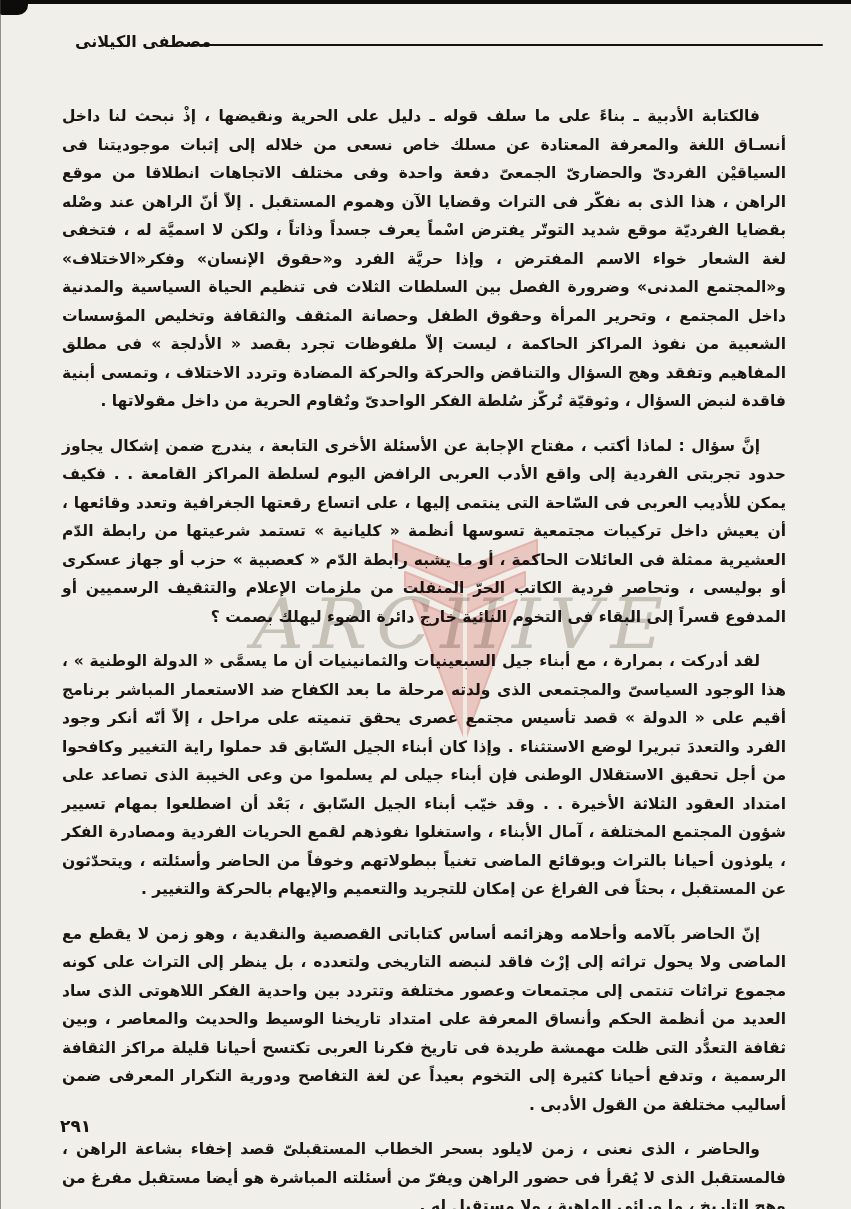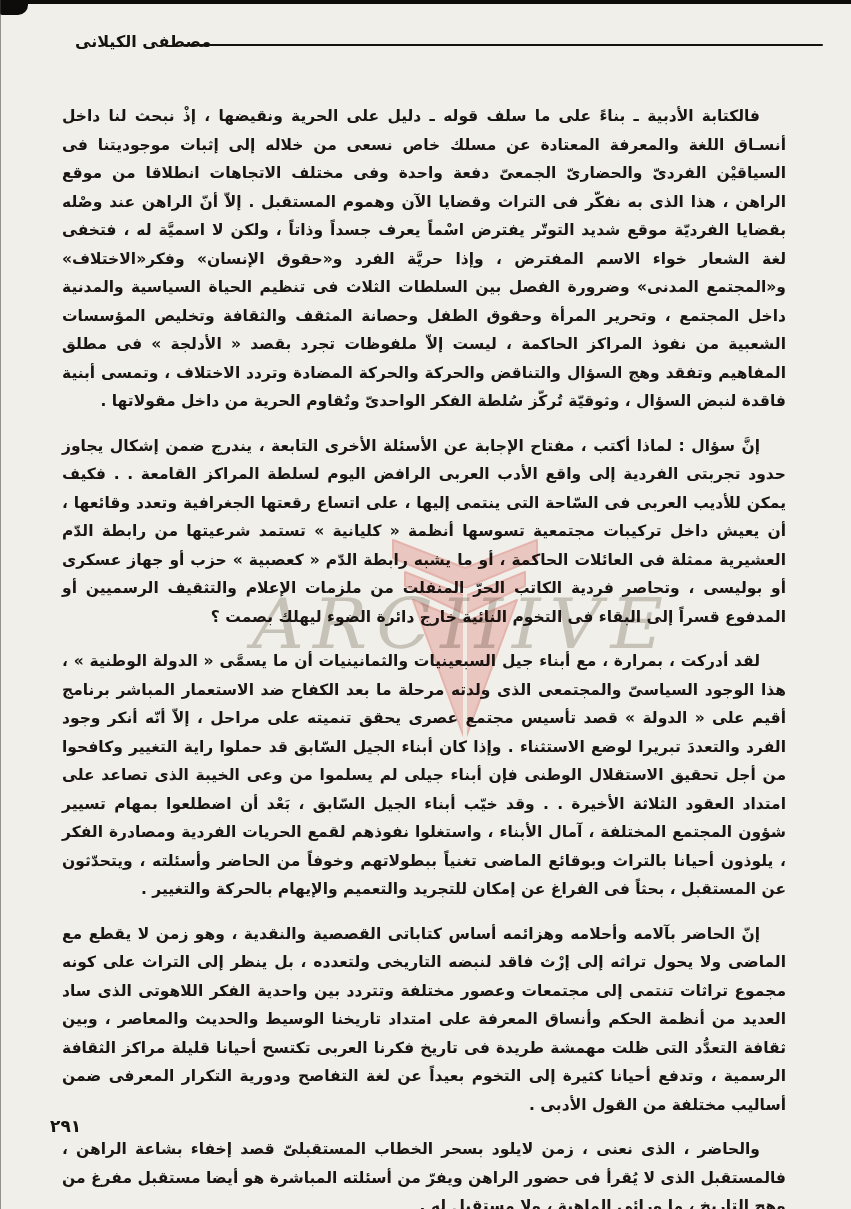--- a/index.html
+++ b/index.html
@@ -21,21 +21,21 @@
 
   .text-block{
     position:absolute;top:102px;right:59px;width:730px;
     direction:rtl;text-align:justify;
     font-size:15.5px;line-height:28.5px;font-weight:600;
     color:#1b1613;
   }
   .text-block p{margin:0 6px 16px 0;text-indent:26px;}
   .text-block p:last-child{margin-bottom:0;}
 
-  .page-footer{position:absolute;left:50px;top:1116px;}
+  .page-footer{position:absolute;left:60px;top:1116px;}
   .page-number{font-size:17px;font-weight:bold;color:#17130f;direction:rtl;}
 
   .watermark{position:absolute;inset:0;pointer-events:none;font-style:italic;}
   .wm-book{
     position:absolute;left:383px;top:538px;width:164px;height:208px;
     opacity:.5;mix-blend-mode:multiply;
   }
   .wm-title{
     position:absolute;left:252px;top:588px;width:480px;
     font-family:"DejaVu Serif",serif;font-size:72px;line-height:72px;

